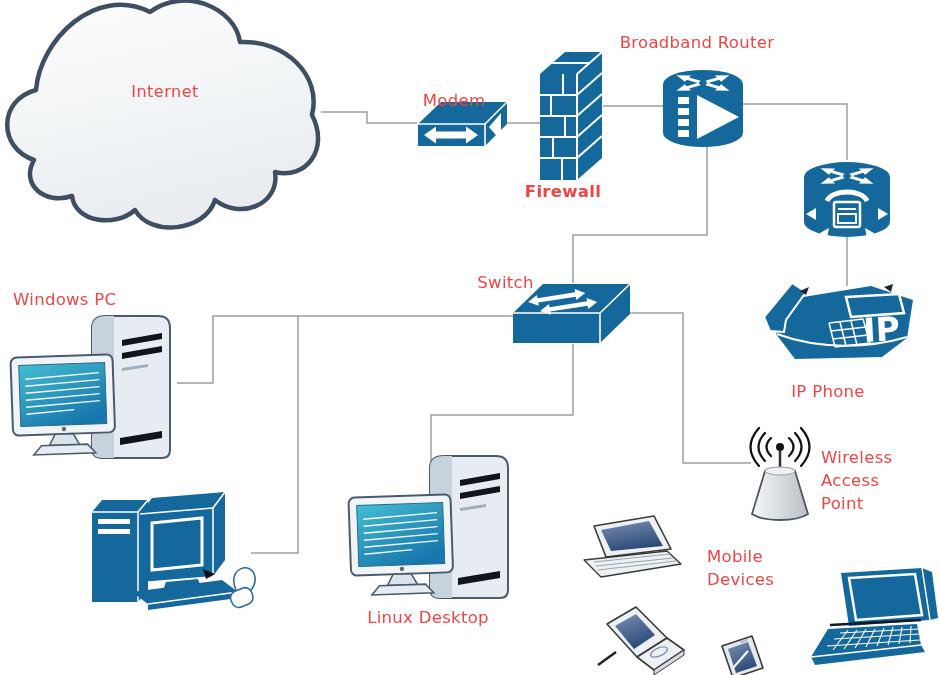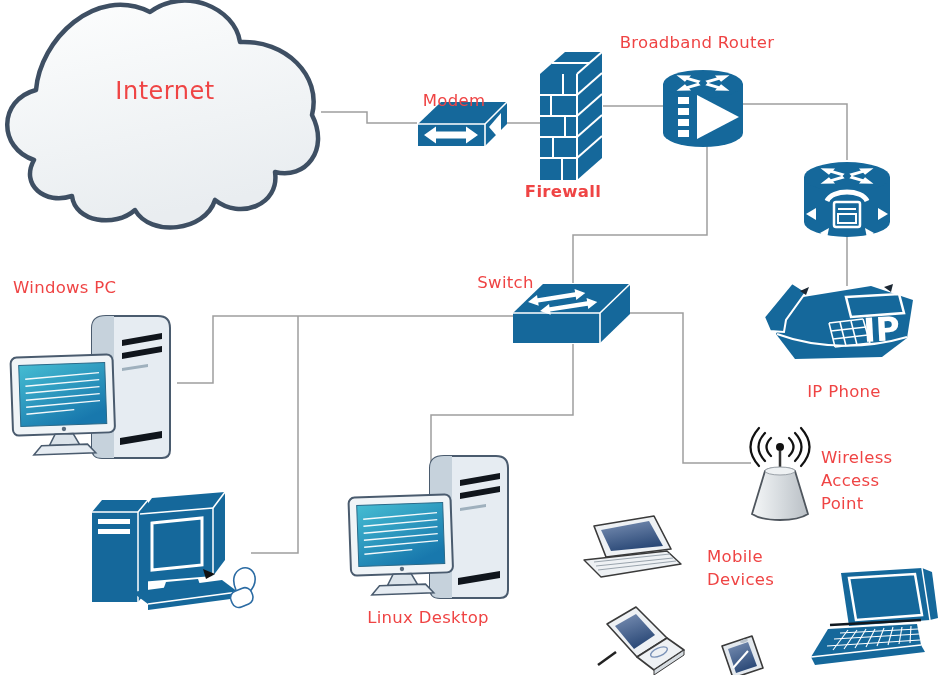--- a/index.html
+++ b/index.html
@@ -6,21 +6,21 @@
   .stage{
     position:relative;width:939px;height:675px;background:#ffffff;
     overflow:hidden;font-family:"DejaVu Sans", sans-serif;
   }
   .stage svg{position:absolute;left:0;top:0;}
   .lbl{
     position:absolute;color:#ef4444;font-size:16.5px;letter-spacing:.3px;
     line-height:23px;white-space:normal;
   }
   .lbl.center{text-align:center;}
-  .lbl.big{font-size:24px;letter-spacing:.5px;text-align:center;}
+  .lbl.big{font-size:16px;letter-spacing:.5px;text-align:center;}
 </style>
 </head>
 <body>
 
 <div class="stage">
 
 <svg width="939" height="675" viewBox="0 0 939 675">
   <defs>
     <linearGradient id="scr" x1="0" y1="0" x2="0.6" y2="1">
       <stop offset="0" stop-color="#45bcd2"></stop>
@@ -299,19 +299,19 @@
           <line x1="911" y1="626" x2="910" y2="643"></line>
     </g>
   </g>
 </svg>
 
 <div class="lbl big center" style="left:95px;top:80px;width:140px;">Internet</div>
 <div class="lbl center" style="left:414px;top:72px;width:80px;margin-top:17px;">Modem</div>
 <div class="lbl center" style="left:518px;top:180px;width:90px;font-weight:bold;">Firewall</div>
 <div class="lbl center" style="left:608px;top:31px;width:178px;">Broadband Router</div>
 <div class="lbl center" style="left:458px;top:255px;width:95px;margin-top:16px;">Switch</div>
-<div class="lbl" style="left:13px;top:276px;width:130px;">Windows PC</div>
-<div class="lbl center" style="left:788px;top:380px;width:112px;">IP Phone</div>
+<div class="lbl" style="left:13px;top:288px;width:130px;">Windows PC</div>
+<div class="lbl center" style="left:772px;top:380px;width:112px;">IP Phone</div>
 <div class="lbl" style="left:821px;top:446px;width:92px;">Wireless Access Point</div>
 <div class="lbl center" style="left:352px;top:606px;width:152px;">Linux Desktop</div>
 <div class="lbl" style="left:707px;top:545px;width:96px;">Mobile Devices</div>
 
 </div>
 
 </body></html>

